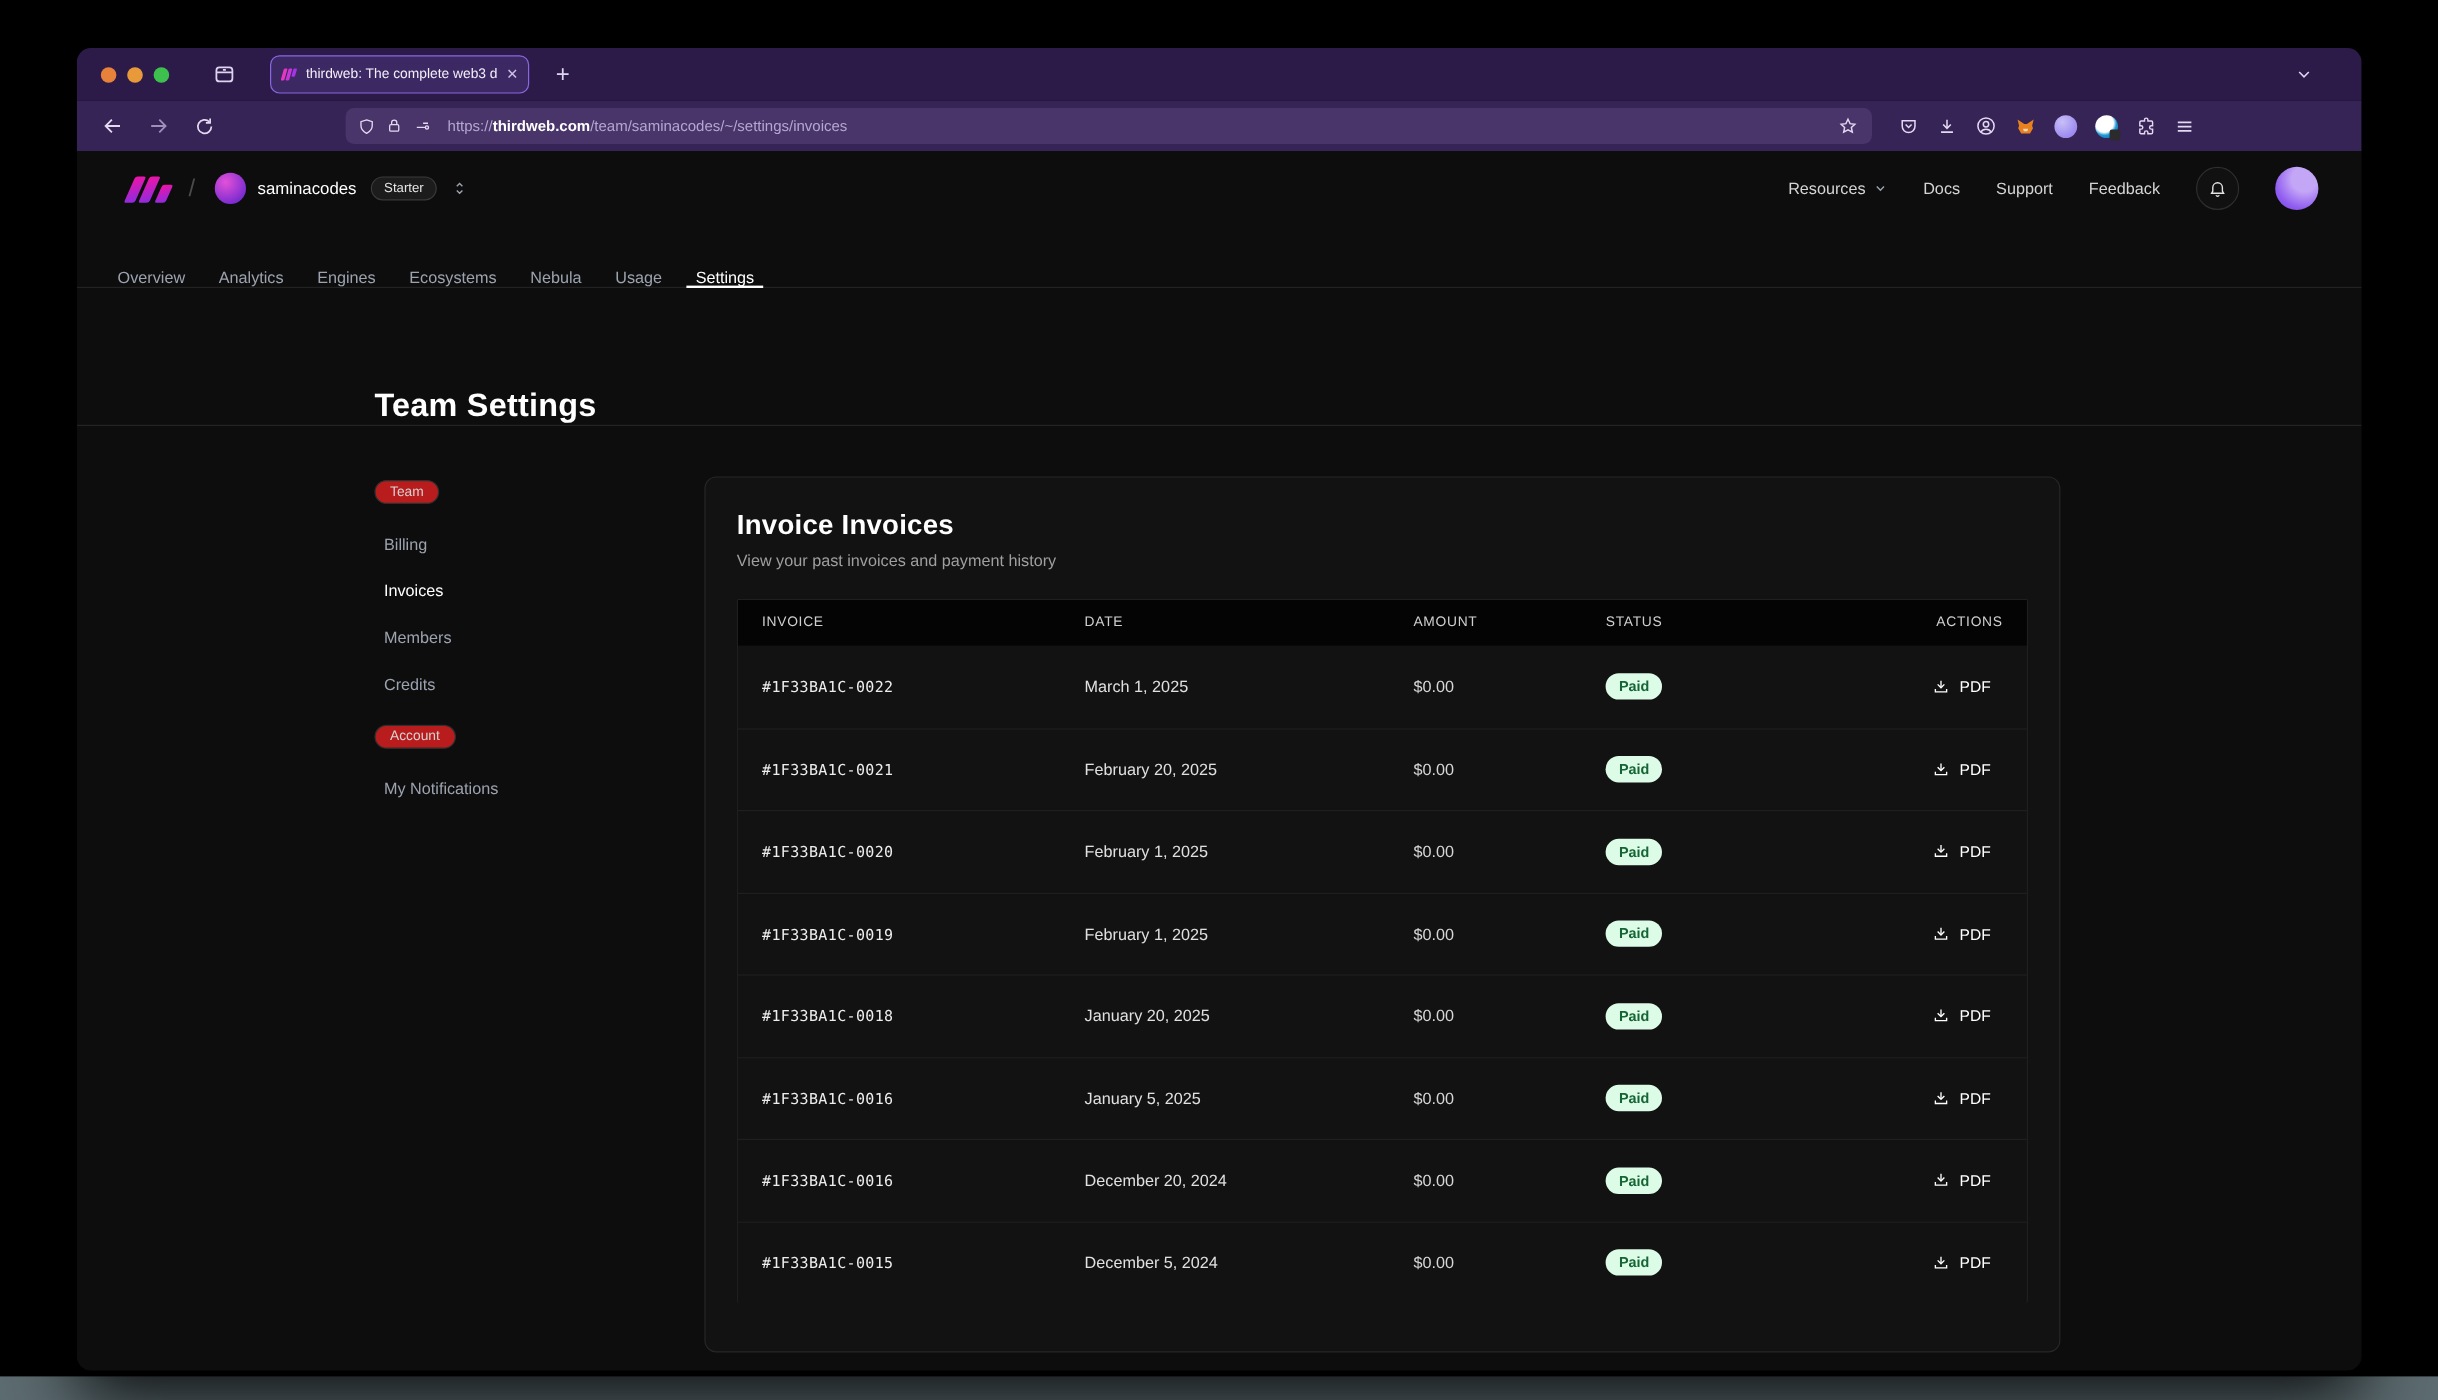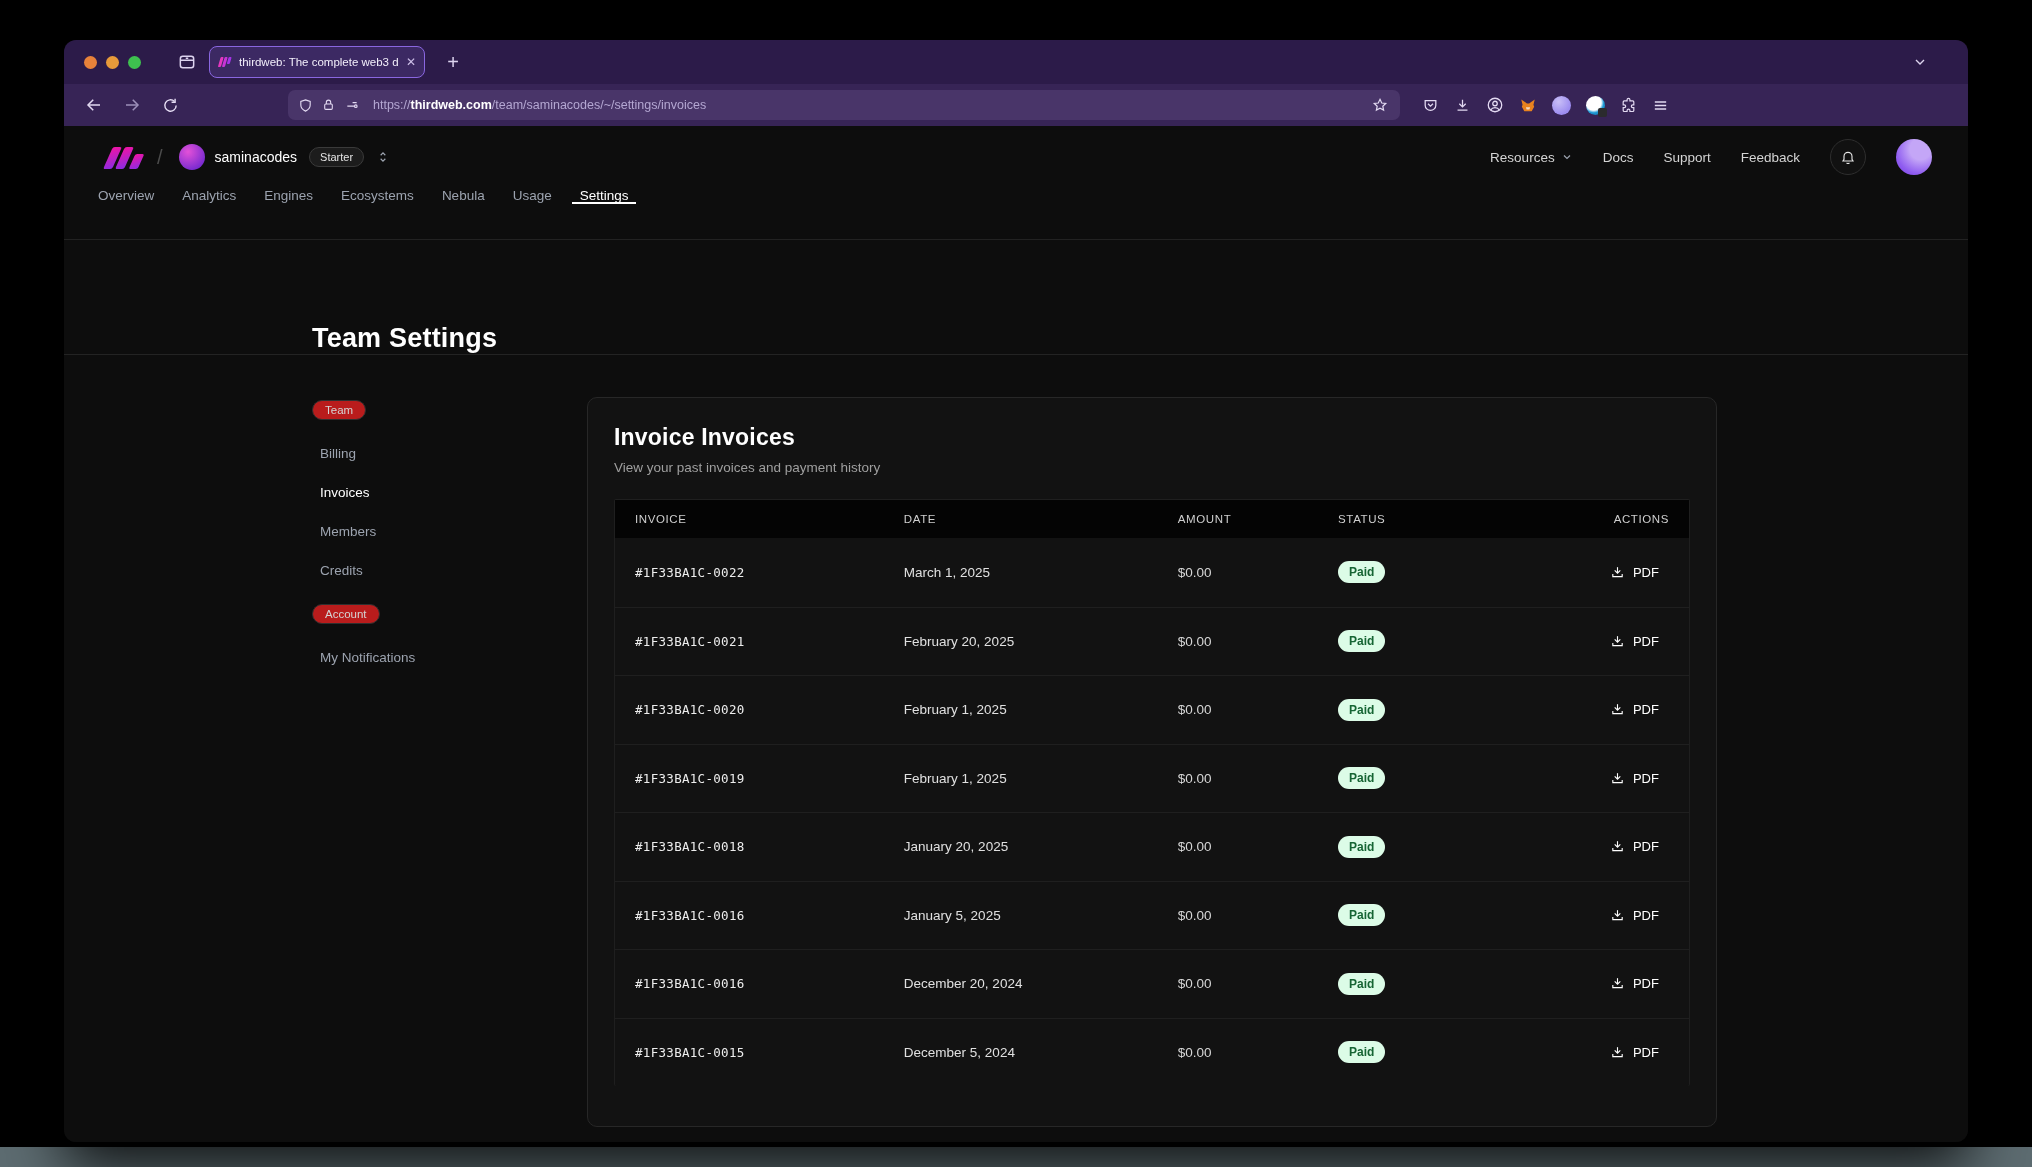--- a/index.html
+++ b/index.html
@@ -16,35 +16,35 @@
   .window { position:absolute; left:64px; top:40px; width:1904px; height:1102px;
     border-radius:12px; overflow:hidden; background:#0a0a0a;
     box-shadow:0 24px 60px rgba(0,0,0,.85); }
 
   
   .tabstrip { height:44px; background:#2c1b49; display:flex; align-items:center; position:relative; }
   .traffic { display:flex; gap:9px; margin-left:20px; }
   .traffic span { width:13px; height:13px; border-radius:50%; display:block; }
   .t-close{ background:#e8823a; } .t-min{ background:#e89a3a; } .t-max{ background:#3ec04f; }
   .ffview { margin-left:36px; color:#ddd4ef; display:flex; align-items:center; }
-  .tab { margin-left:12px; width:216px; height:32px; background:#3c2963; border:1px solid #8a67e0;
+  .tab { margin-left:28px; width:216px; height:32px; background:#3c2963; border:1px solid #8a67e0;
     border-radius:8px; display:flex; align-items:center; padding:0 8px; gap:7px; color:#fff; }
   .tab .favicon { flex:0 0 auto; }
   .tab .tab-title { font-size:11.5px; white-space:nowrap; overflow:hidden; flex:1; color:#f3effb; }
   .tab .tab-close { font-size:12px; color:#cdbfe8; cursor:default; }
   .newtab { margin-left:14px; color:#ddd4ef; font-size:20px; font-weight:300; width:28px; height:28px;
     display:flex; align-items:center; justify-content:center; border-radius:6px; }
   .tabs-overflow { position:absolute; right:40px; top:0; height:44px; display:flex; align-items:center; color:#ddd4ef; }
 
   
   .toolbar { height:42px; background:#372456; display:flex; align-items:center; padding:0 14px; }
   .nav-btn { width:32px; height:30px; display:flex; align-items:center; justify-content:center;
     color:#e3daf2; margin-right:6px; }
   .nav-btn.dim { color:#9e90bb; }
-  .urlbar { margin-left:96px; width:1112px; height:30px; background:#493569; border-radius:7px;
+  .urlbar { margin-left:96px; width:1272px; height:30px; background:#493569; border-radius:7px;
     display:flex; align-items:center; padding:0 10px; gap:9px; }
   .urlbar .uicon { color:#e3daf2; display:flex; align-items:center; }
   .url-text { font-size:12.5px; margin-left:4px; flex:1; white-space:nowrap; overflow:hidden; }
   .url-text .dim { color:#b4a7d2; } .url-text .strong { color:#ffffff; font-weight:700; }
   .star-btn { color:#e3daf2; display:flex; align-items:center; margin-right:2px; }
   .toolbar-right { display:flex; align-items:center; gap:15px; margin-left:22px; color:#e3daf2; }
   .ext-dot { width:19px; height:19px; border-radius:50%; }
   .phantom { background:radial-gradient(circle at 35% 30%, #c9bff7, #9c8cf0 70%); }
   .blue-ext { background:radial-gradient(circle at 40% 35%, #ffffff 45%, #1e9ad6 60%, #0d5c8c);
     position:relative; }
@@ -66,21 +66,21 @@
   .plan-badge { margin-left:12px; font-size:11px; color:#e5e5e5; background:#1c1c1c;
     border:1px solid #3a3a3a; border-radius:999px; padding:3px 10px; }
   .switcher { margin-left:12px; color:#9ca3af; display:flex; align-items:center; }
   .header-right { margin-left:auto; display:flex; align-items:center; gap:30px; }
   .hlink { font-size:13.5px; color:#d4d4d4; display:flex; align-items:center; gap:6px; cursor:default; }
   .bell-btn { width:36px; height:36px; border-radius:50%; border:1px solid #2e2e2e; background:#111;
     display:flex; align-items:center; justify-content:center; color:#e5e5e5; }
   .user-avatar { width:36px; height:36px; border-radius:50%;
     background:radial-gradient(circle at 68% 28%, #c4a6f7 30%, #8f5cf0 70%, #7b3fe4); }
 
-  .site-tabs { height:52px; display:flex; align-items:flex-start; padding-left:20px;
+  .site-tabs { height:52px; display:flex; align-items:flex-end; padding-left:20px;
     border-bottom:1px solid #222; }
   .stab { display:flex; align-items:center; padding:0 14px; font-size:13.5px; color:#9ca3af;
     position:relative; cursor:default; }
   .stab.active { color:#fff; }
   .stab.active::after { content:""; position:absolute; left:6px; right:6px; bottom:-1px; height:2px; background:#fff; }
 
   .title-band { height:115px; display:flex; align-items:flex-end; border-bottom:1px solid #232323; }
   .page-title { margin-left:248px; font-size:27px; font-weight:600; color:#fff; letter-spacing:.2px; }
 
   .content { flex:1; display:flex; padding-left:248px; }

